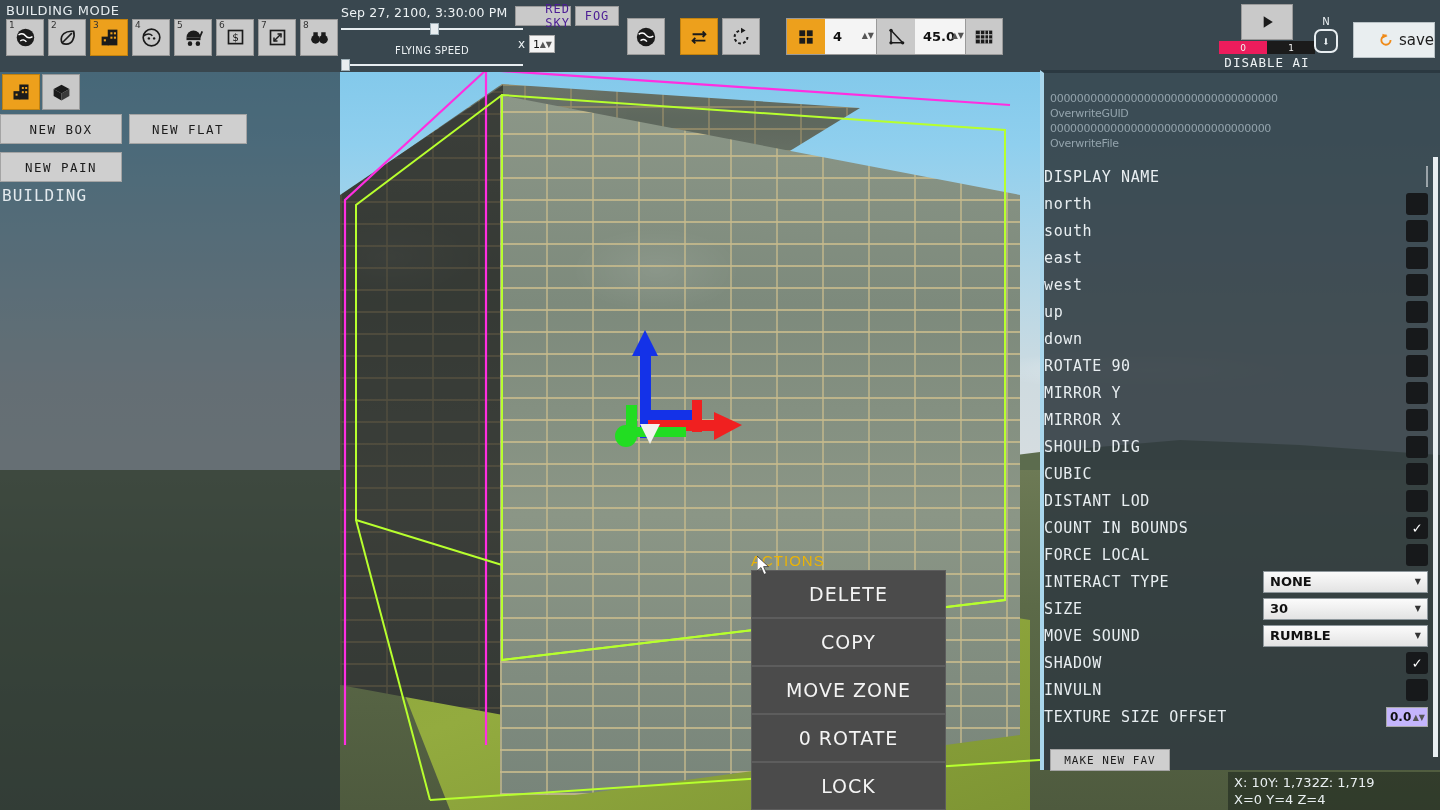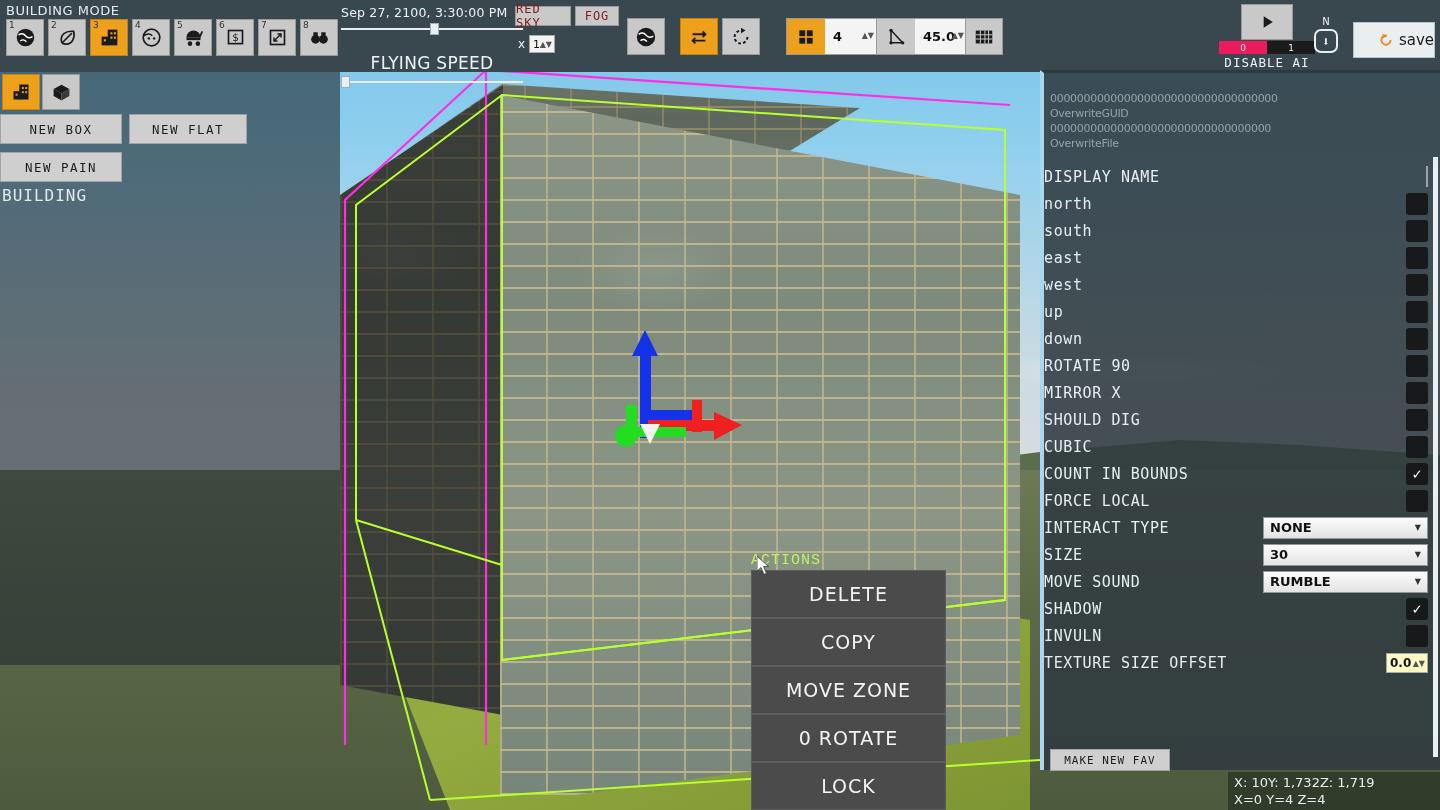--- a/index.html
+++ b/index.html
@@ -96,40 +96,40 @@
   }
   .slider { position: relative; height: 12px; margin-top: 3px; }
   .slider .track {
     position: absolute; left: 0; right: 0; top: 5px; height: 2px; background: #e8eef1;
   }
   .slider .knob {
     position: absolute; top: 0px; width: 9px; height: 12px;
     background: #e8eef1; border: 1px solid #9fb0b8;
   }
   .speed-label {
-    color: #eef3f5; font-size: 17px; text-align: center; margin-top: 18px;
+    color: #eef3f5; font-size: 10px; text-align: center; margin-top: 10px;
     font-family: "DejaVu Sans", sans-serif; letter-spacing: .3px;
   }
   .x-mult {
     position: absolute; left: 518px; top: 37px;
     color: #eef3f5; font-size: 12px; font-family: "DejaVu Sans", sans-serif;
   }
   .spin-box {
     position: absolute; left: 529px; top: 35px;
     width: 26px; height: 18px; background: #f4f4f4; border: 1px solid #a9a9a9;
     font-size: 11px; color: #111; display: flex; align-items: center;
     padding-left: 3px; font-family: "DejaVu Sans", sans-serif;
   }
   .spin-box .arrows { position: absolute; right: 2px; top: 4px; font-size: 8px; color: #555; }
 
   .pill {
     position: absolute; background: #c9c9c9; border: 1px solid #9a9a9a;
-    color: #7f1d1d; font-size: 12px; letter-spacing: 1px;
+    color: #4c1d95; font-size: 12px; letter-spacing: 1px;
     display: flex; align-items: center; justify-content: center;
-    font-family: "DejaVu Sans Mono", monospace; cursor: pointer;
+    font-family: "DejaVu Sans Mono", monospace; cursor: pointer; text-align: right;
   }
   #redsky { left: 515px; top: 6px; width: 56px; height: 20px; }
   #fog    { left: 575px; top: 6px; width: 44px; height: 20px; }
 
   .tool-btn {
     position: absolute; width: 38px; height: 37px;
     background: #c9c9c9; border: 1px solid #9a9a9a;
     display: flex; align-items: center; justify-content: center; cursor: pointer;
   }
   .tool-btn.active { background: #eda01c; border-color: #c2820f; }
@@ -177,21 +177,21 @@
     position: absolute; left: 1353px; top: 22px; width: 82px; height: 36px;
     background: #e9eef0; border: 1px solid #b9c2c6; display: flex; align-items: center;
     gap: 6px; padding-left: 25px; cursor: pointer;
   }
   .save-btn .label {
     color: #1d1d1d; font-size: 15px; font-family: "DejaVu Sans", sans-serif;
   }
 
   
   #leftpanel {
-    position: absolute; left: 0; top: 72px; width: 340px; height: 593px;
+    position: absolute; left: 0; top: 72px; width: 340px; height: 738px;
     background: rgba(34,44,50,.62);
   }
   .tabrow { display: flex; gap: 2px; padding: 2px 0 0 2px; }
   .tab {
     width: 38px; height: 36px; background: #c9c9c9; border: 1px solid #9a9a9a;
     display: flex; align-items: center; justify-content: center; cursor: pointer;
   }
   .tab.active { background: #eda01c; border-color: #c2820f; }
   .newbtn {
     position: absolute; background: #cfcfcf; border: 1px solid #a4a4a4;
@@ -241,42 +241,42 @@
   }
   .dd {
     width: 165px; height: 22px; border: 1px solid #8e979c;
     background: linear-gradient(180deg, #fbfbfb 0%, #e3e3e3 100%);
     color: #111; font-size: 13px; font-weight: bold;
     display: flex; align-items: center; padding-left: 6px; position: relative;
     font-family: "DejaVu Sans", sans-serif; cursor: pointer;
   }
   .dd .caret { position: absolute; right: 6px; font-size: 8px; color: #333; }
   .numbox {
-    width: 42px; height: 20px; background: #fef9c3; border: 1px solid #a9a9a9;
+    width: 42px; height: 20px; background: #c4b5fd; border: 1px solid #a9a9a9;
     color: #111; font-size: 12px; display: flex; align-items: center;
     padding-left: 3px; position: relative; font-family: "DejaVu Sans", sans-serif;
     font-weight: bold; cursor: text;
   }
   .numbox .arrows { position: absolute; right: 2px; top: 5px; font-size: 8px; color: #555; }
   .makefav {
     position: absolute; left: 6px; top: 676px; width: 120px; height: 22px;
     background: #cfcfcf; border: 1px solid #a4a4a4; color: #1d1d1d;
     font-size: 11px; letter-spacing: 1px; display: flex; align-items: center;
     justify-content: center; cursor: pointer; font-family: "DejaVu Sans Mono", monospace;
   }
   .vscroll {
     position: absolute; right: 2px; top: 84px; width: 5px; height: 600px;
     background: #e8eef1; cursor: pointer;
   }
 
   
   #ctxmenu { position: absolute; left: 751px; top: 570px; width: 195px; }
   .ctx-title {
-    position: absolute; left: 0; top: -18px; color: #bef264; font-size: 15px;
-    letter-spacing: 1px; font-family: Liberation Mono, monospace;
+    position: absolute; left: 0; top: -18px; color: #eab308; font-size: 15px;
+    letter-spacing: 1px; font-family: Liberation Sans, sans-serif;
   }
   .ctx-item {
     height: 48px; background: #4b4b4b; border: 1px solid #5d5d5d;
     color: #f4f4f4; font-size: 19px; letter-spacing: 1px;
     display: flex; align-items: center; justify-content: center; cursor: pointer;
     font-family: "DejaVu Sans", sans-serif;
   }
   .cursor { position: absolute; left: 757px; top: 556px; width: 16px; height: 20px; }
 
   
@@ -624,33 +624,45 @@
             <span class="cb"></span>
           </span>
         </div>
         <div class="prop-row">
           <span class="prop-label">ROTATE 90</span>
           <span class="ctrl">
             <span class="cb"></span>
           </span>
         </div>
         <div class="prop-row">
+          <span class="prop-label">MIRROR Y</span>
+          <span class="ctrl">
+            <span class="cb"></span>
+          </span>
+        </div>
+        <div class="prop-row">
           <span class="prop-label">MIRROR X</span>
           <span class="ctrl">
             <span class="cb"></span>
           </span>
         </div>
         <div class="prop-row">
           <span class="prop-label">SHOULD DIG</span>
           <span class="ctrl">
             <span class="cb"></span>
           </span>
         </div>
         <div class="prop-row">
           <span class="prop-label">CUBIC</span>
+          <span class="ctrl">
+            <span class="cb"></span>
+          </span>
+        </div>
+        <div class="prop-row">
+          <span class="prop-label">DISTANT LOD</span>
           <span class="ctrl">
             <span class="cb"></span>
           </span>
         </div>
         <div class="prop-row">
           <span class="prop-label">COUNT IN BOUNDS</span>
           <span class="ctrl">
             <span class="cb">✓</span>
           </span>
         </div>

